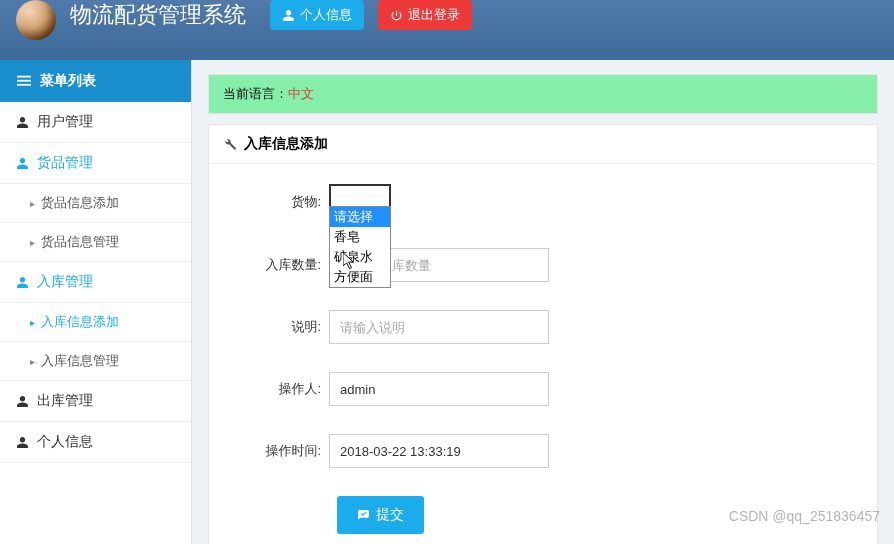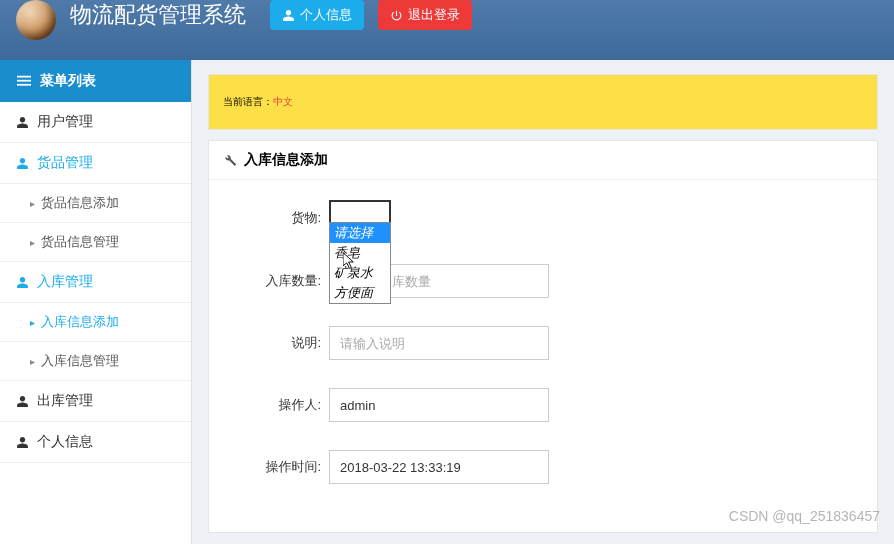--- a/index.html
+++ b/index.html
@@ -19,31 +19,31 @@
 .menu-header svg { width: 16px; height: 14px; fill: #fff; }
 .menu-item { padding: 11px 16px; font-size: 14px; color: #333; border-bottom: 1px solid #eee; display: flex; align-items: center; gap: 8px; cursor: pointer; font-weight: normal; }
 .menu-item.active { color: #1caceb; }
 .menu-item svg { width: 13px; height: 13px; fill: currentColor; }
 .sub-item { padding: 10px 16px 10px 30px; font-size: 13px; color: #555; border-bottom: 1px solid #f0f0f0; cursor: pointer; display: flex; align-items: center; gap: 6px; }
 .sub-item.active { color: #1caceb; }
 .sub-item::before { content: "▸"; font-size: 10px; color: #888; }
 .sub-item.active::before { color: #1caceb; }
 
 .main { flex: 1; padding: 0 16px 16px 16px; overflow: auto; }
-.lang-bar { background: #fde047; margin: 14px 0 10px 0; padding: 20px 14px; font-size: 10px; border: 1px solid #e5e5e5; }
+.lang-bar { background: #86efac; margin: 14px 0 10px 0; padding: 10px 14px; font-size: 13px; border: 1px solid #e5e5e5; }
 .lang-bar .lang-val { color: #e13b3b; }
 .panel { background: #fff; border: 1px solid #e5e5e5; }
 .panel-head { padding: 10px 14px; border-bottom: 1px solid #eee; font-size: 14px; font-weight: bold; display: flex; align-items: center; gap: 7px; }
 .panel-head svg { width: 14px; height: 14px; fill: #555; }
 .form { padding: 20px 30px; }
 .row { display: flex; align-items: center; margin-bottom: 28px; position: relative; }
 .row label { width: 90px; text-align: right; font-size: 13px; color: #333; padding-right: 8px; }
 .control { width: 220px; height: 34px; border: 1px solid #ccc; padding: 0 10px; font-size: 13px; color: #333; background: #fff; }
 .control::placeholder { color: #aaa; }
-.select-box { width: 62px; height: 36px; border: 2px solid #333; background: #fff; position: relative; font-size: 13px; font-style: italic; }
+.select-box { width: 62px; height: 36px; border: 2px solid #333; background: #fff; position: relative; font-size: 13px; }
 .dropdown { position: absolute; top: 20px; left: -2px; width: 62px; background: #fff; border: 1px solid #888; z-index: 10; }
 .opt { padding: 1px 4px; font-size: 13px; cursor: pointer; }
 .opt.sel { background: #1e90ff; color: #fff; }
 .submit-btn { background: #1caceb; color: #fff; border: none; padding: 10px 20px; font-size: 14px; border-radius: 3px; cursor: pointer; display: inline-flex; align-items: center; gap: 6px; margin-left: 98px; }
 .submit-btn svg { width: 13px; height: 13px; fill: #fff; }
 
 .watermark { position: absolute; bottom: 20px; right: 14px; color: rgba(120,120,120,.55); font-size: 14px; font-family: Arial; pointer-events: none; }
 .cursor { position: absolute; left: 343px; top: 252px; z-index: 100; pointer-events: none; }
 .cursor svg { width: 15px; height: 20px; }
 </style>
@@ -153,20 +153,26 @@
           <input class="control" placeholder="请输入说明" style="">
         </div>
         <div class="row">
           <label>操作人:</label>
           <input class="control" value="admin" style="">
         </div>
         <div class="row">
           <label>操作时间:</label>
           <input class="control" value="2018-03-22 13:33:19" style="">
         </div>
+        <button class="submit-btn">
+          <svg viewBox="0 0 24 24">
+              <path d="M20 2H4c-1.1 0-2 .9-2 2v16l4-4h14c1.1 0 2-.9 2-2V4c0-1.1-.9-2-2-2zm-9 11l-4-4 1.4-1.4L11 10.2l5.6-5.6L18 6l-7 7z"></path>
+            </svg>
+          <span>提交</span>
+        </button>
       </div>
     </div>
   </div>
 </div>
 
 <div class="cursor">
   <svg viewBox="0 0 16 20">
       <path d="M0 0 L0 14 L4 11 L7 17 L9 16 L6 10 L11 10 Z" fill="#fff" stroke="#000" stroke-width="1"></path>
     </svg>
 </div>

